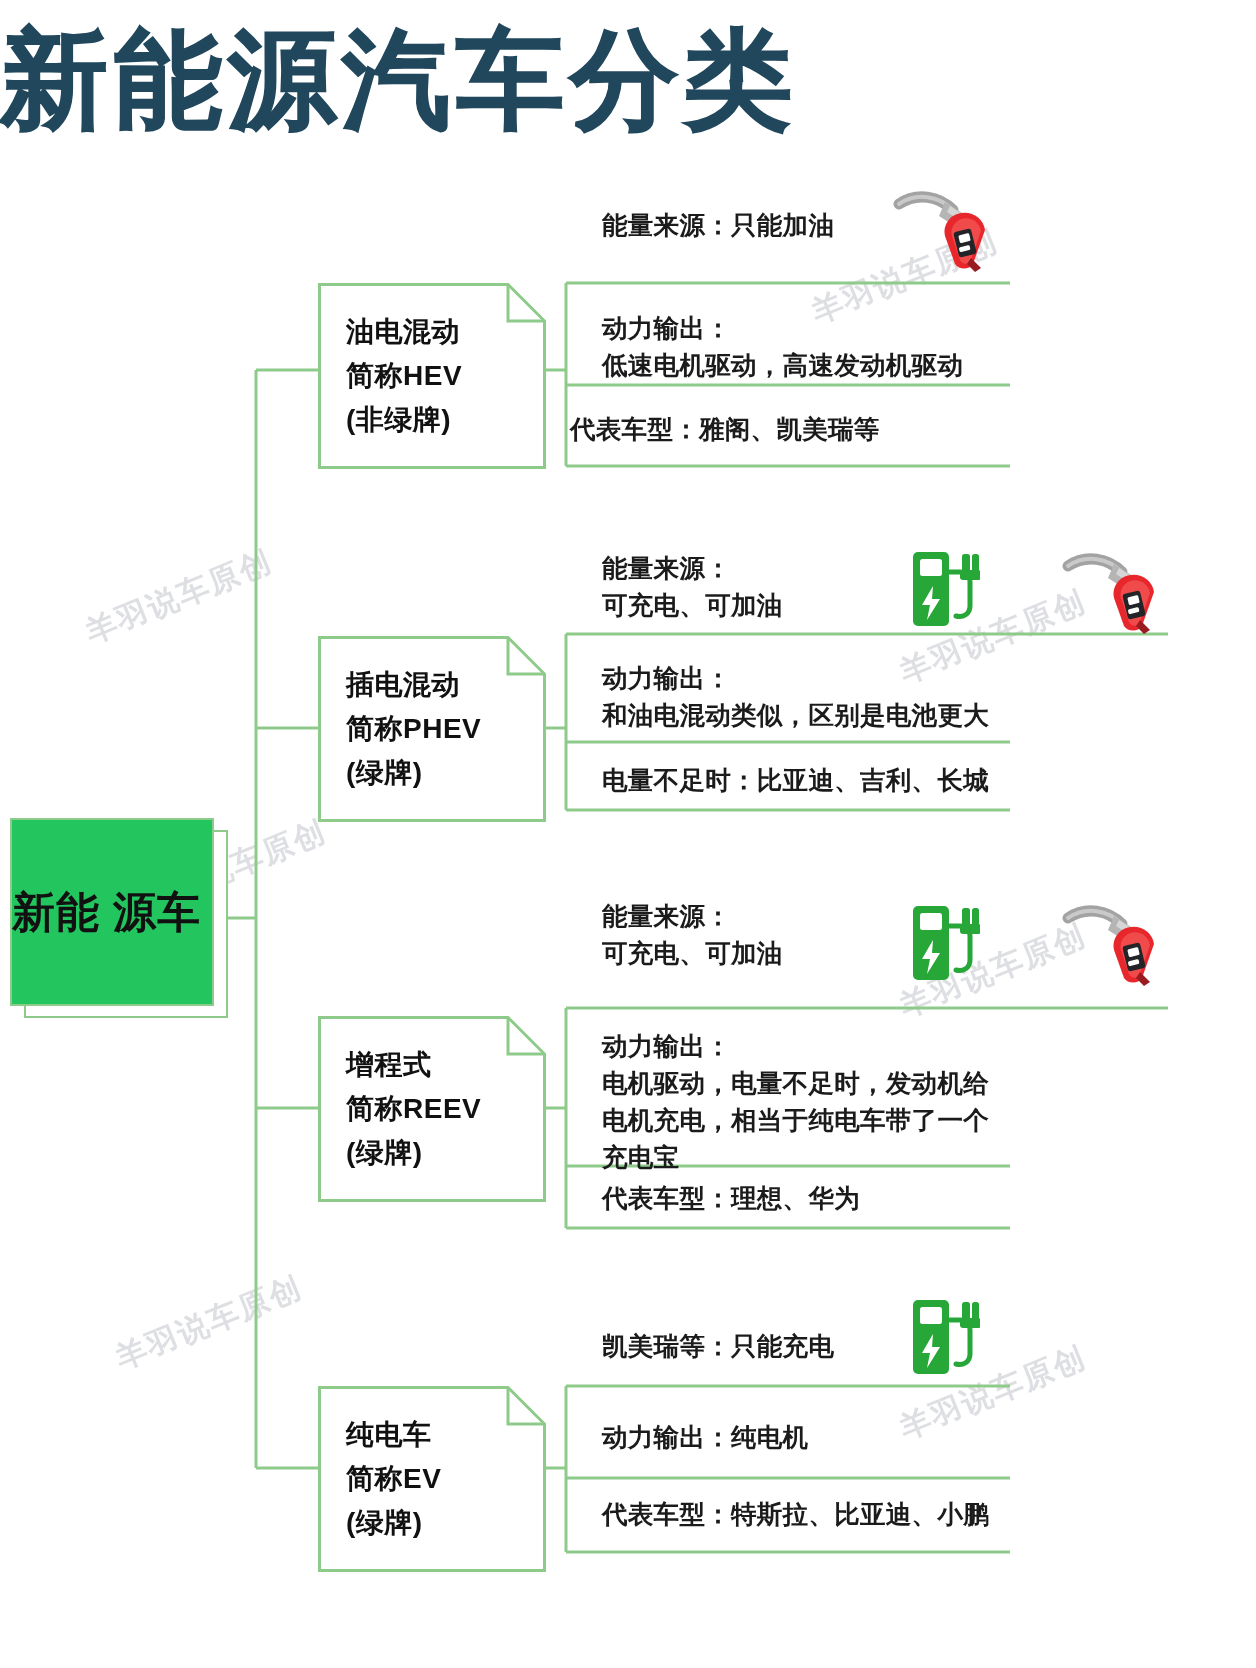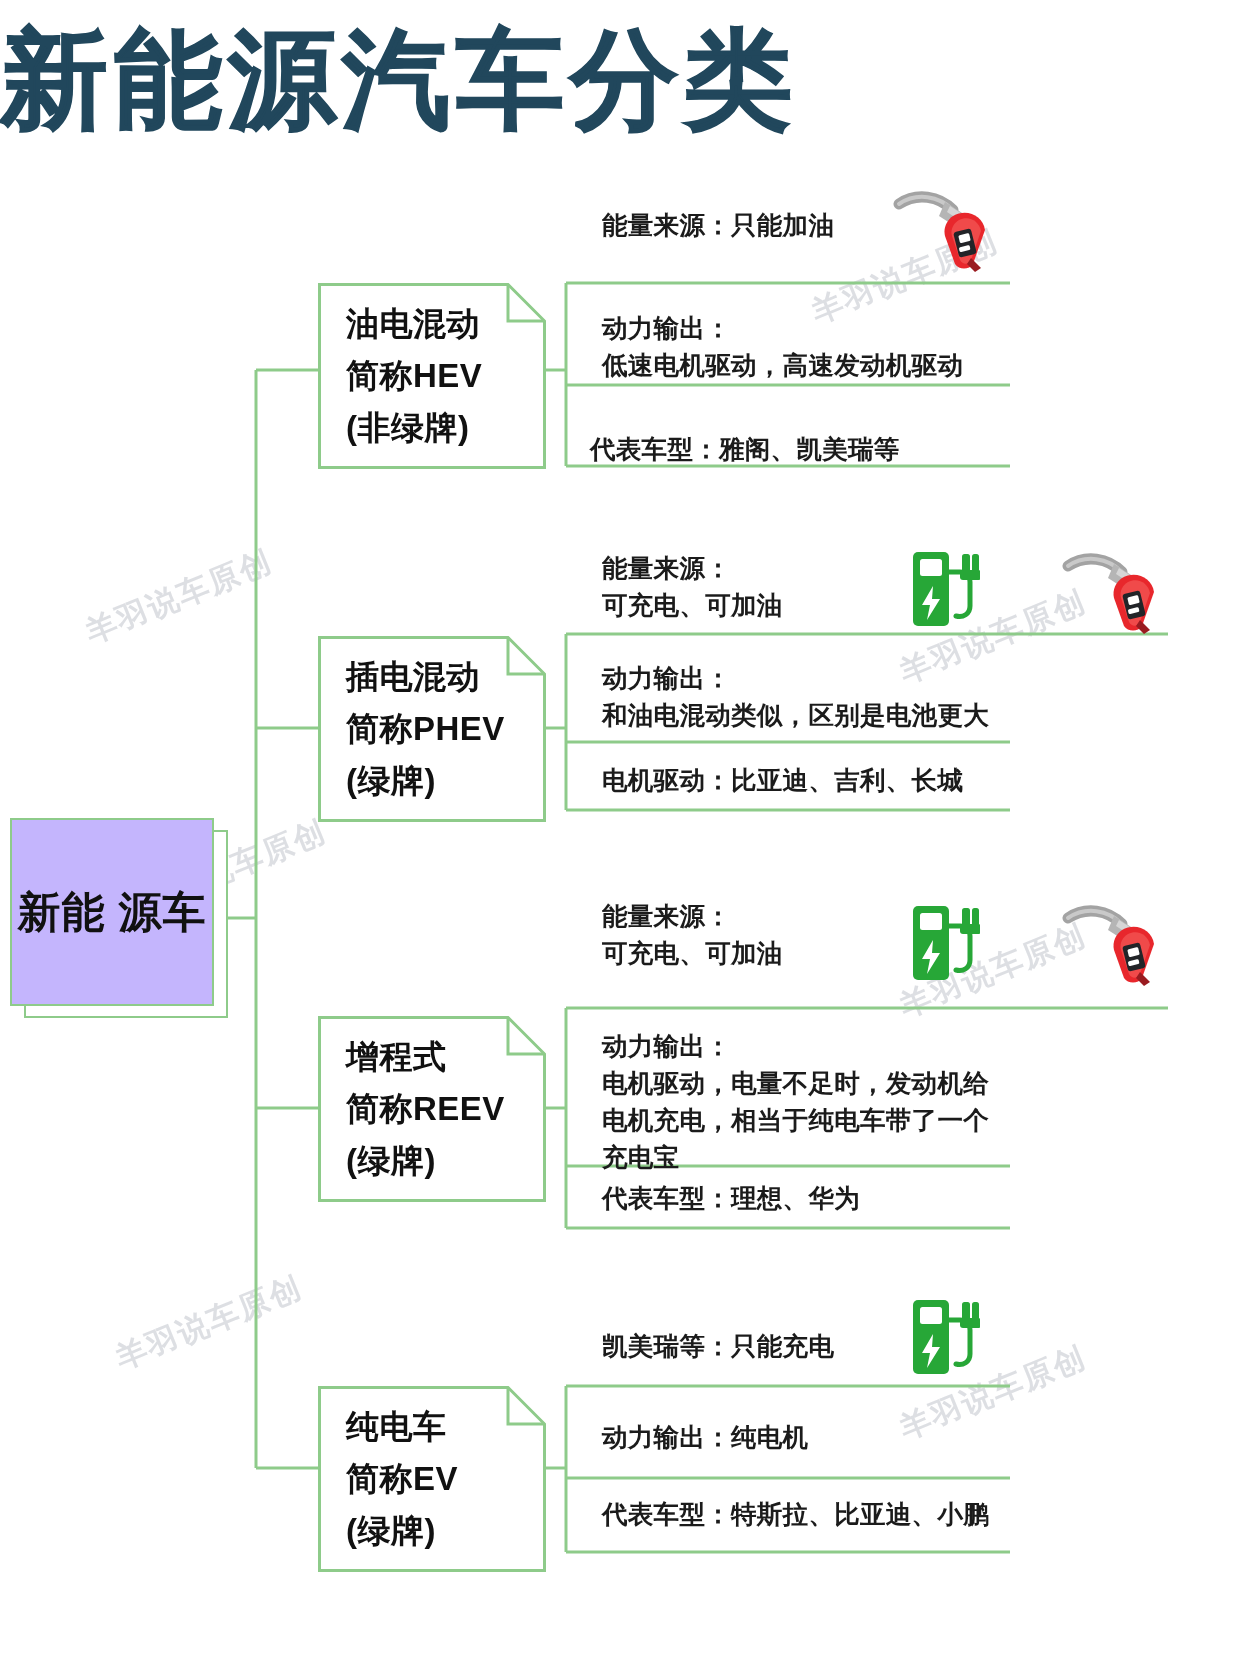--- a/index.html
+++ b/index.html
@@ -76,25 +76,25 @@
     width: 204px; height: 188px;
     border: 2px solid #8ecb8a;
     background: #ffffff;
     box-sizing: border-box;
   }
   .root-box {
     position: absolute;
     left: 0; top: 0;
     width: 204px; height: 188px;
     border: 2px solid #8ecb8a;
-    background: #c4b5fd;
+    background: #22c55e;
     box-sizing: border-box;
     display: flex;
     align-items: center;
-    justify-content: center;
+    justify-content: flex-start;
   }
   .root-label {
     font-size: 43px;
     font-weight: 700;
     color: #111111;
     line-height: 1.32;
     text-align: center;
     letter-spacing: 1px;
   }
 
@@ -105,21 +105,21 @@
   }
   .cat-svg { position: absolute; left: 0; top: 0; }
   .cat-text {
     position: absolute;
     left: 28px;
     top: 0;
     height: 100%;
     display: flex;
     flex-direction: column;
     justify-content: center;
-    font-size: 33px;
+    font-size: 28px;
     font-weight: 700;
     color: #111111;
     line-height: 1.58;
     letter-spacing: .5px;
     white-space: nowrap;
   }
 
   
   .detail {
     position: absolute;
@@ -206,39 +206,39 @@
     <div class="cat-text">
       <span>油电混动</span>
       <span>简称HEV</span>
       <span>(非绿牌)</span>
     </div>
   </div>
 
   <div class="detail" style="left:602px; top:207px; width:400px;">能量来源：只能加油</div>
   <div class="detail" style="left:602px; top:310px; width:430px;">动力输出：
 低速电机驱动，高速发动机驱动</div>
-  <div class="detail" style="left:590px; top:411px; width:430px;margin-top:20px;">代表车型：雅阁、凯美瑞等</div>
+  <div class="detail" style="left:570px; top:411px; width:430px;">代表车型：雅阁、凯美瑞等</div>
 
   <div class="cat" style="left:318px; top:636px; width:228px; height:186px;padding-left:20px;">
     <svg class="cat-svg" width="228" height="186" viewBox="0 0 228 186">
       <path d="M1.5 1.5 H190 L226.5 38 V184.5 H1.5 Z" fill="#ffffff" stroke="#8ecb8a" stroke-width="3"></path>
       <path d="M190 1.5 V38 H226.5" fill="none" stroke="#8ecb8a" stroke-width="3"></path>
     </svg>
     <div class="cat-text">
       <span>插电混动</span>
       <span>简称PHEV</span>
       <span>(绿牌)</span>
     </div>
   </div>
 
   <div class="detail" style="left:602px; top:550px; width:400px;">能量来源：
 可充电、可加油</div>
   <div class="detail" style="left:602px; top:660px; width:450px;">动力输出：
 和油电混动类似，区别是电池更大</div>
-  <div class="detail" style="left:602px; top:762px; width:430px;">电机驱动：比亚迪、吉利、长城</div>
+  <div class="detail" style="left:602px; top:762px; width:430px;">电量不足时：比亚迪、吉利、长城</div>
 
   <div class="cat" style="left:318px; top:1016px; width:228px; height:186px;">
     <svg class="cat-svg" width="228" height="186" viewBox="0 0 228 186">
       <path d="M1.5 1.5 H190 L226.5 38 V184.5 H1.5 Z" fill="#ffffff" stroke="#8ecb8a" stroke-width="3"></path>
       <path d="M190 1.5 V38 H226.5" fill="none" stroke="#8ecb8a" stroke-width="3"></path>
     </svg>
     <div class="cat-text">
       <span>增程式</span>
       <span>简称REEV</span>
       <span>(绿牌)</span>

